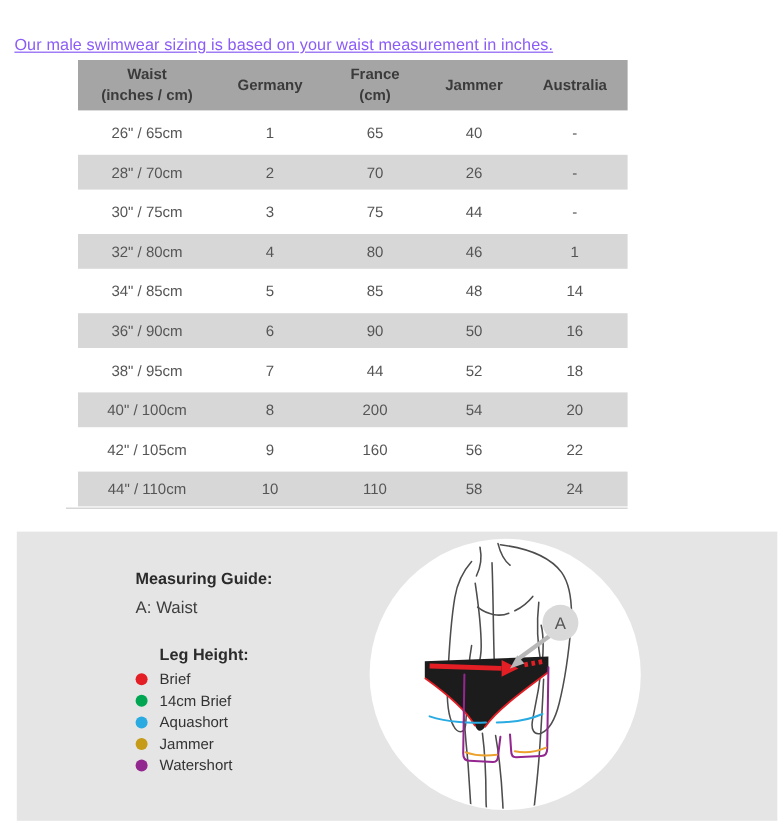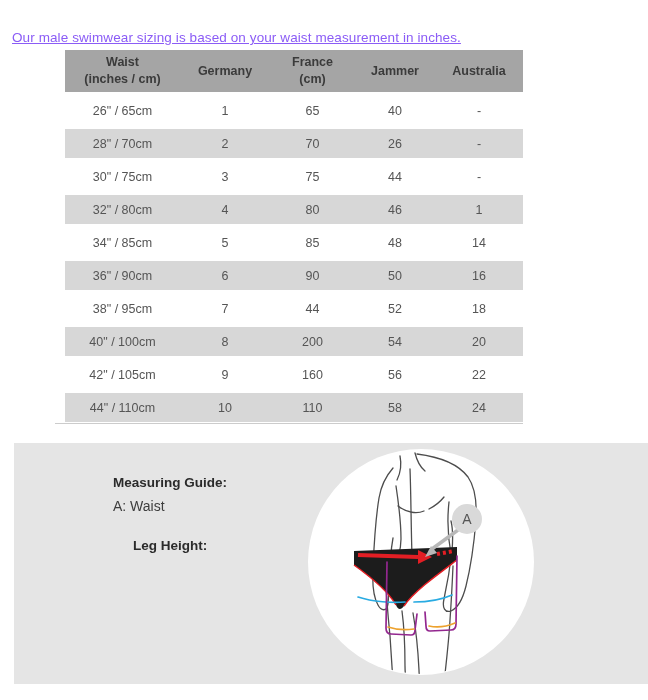--- a/index.html
+++ b/index.html
@@ -151,20 +151,42 @@
         <td>24</td>
       </tr>
     </tbody>
 </table>
 <div class="table-rule"></div>
 
 <div class="panel">
   <div class="guide-title t-measuring">Measuring Guide:</div>
   <div class="guide-sub">A: Waist</div>
   <div class="guide-title t-legheight">Leg Height:</div>
+  <div class="legend">
+      <div class="legend-item">
+        <span class="legend-dot" style="background: rgb(227, 30, 36);"></span>
+        <span class="legend-label">Brief</span>
+      </div>
+      <div class="legend-item">
+        <span class="legend-dot" style="background: rgb(0, 166, 81);"></span>
+        <span class="legend-label">14cm Brief</span>
+      </div>
+      <div class="legend-item">
+        <span class="legend-dot" style="background: rgb(41, 171, 226);"></span>
+        <span class="legend-label">Aquashort</span>
+      </div>
+      <div class="legend-item">
+        <span class="legend-dot" style="background: rgb(198, 155, 23);"></span>
+        <span class="legend-label">Jammer</span>
+      </div>
+      <div class="legend-item">
+        <span class="legend-dot" style="background: rgb(146, 39, 143);"></span>
+        <span class="legend-label">Watershort</span>
+      </div>
+    </div>
 
   <svg class="figure" width="240" height="240" viewBox="0 0 240 240">
     <defs>
       <clipPath id="circ">
           <circle cx="120" cy="118" r="112"></circle>
         </clipPath>
     </defs>
     <circle cx="120" cy="118" r="113" fill="#ffffff"></circle>
     <g clip-path="url(#circ)">
 

